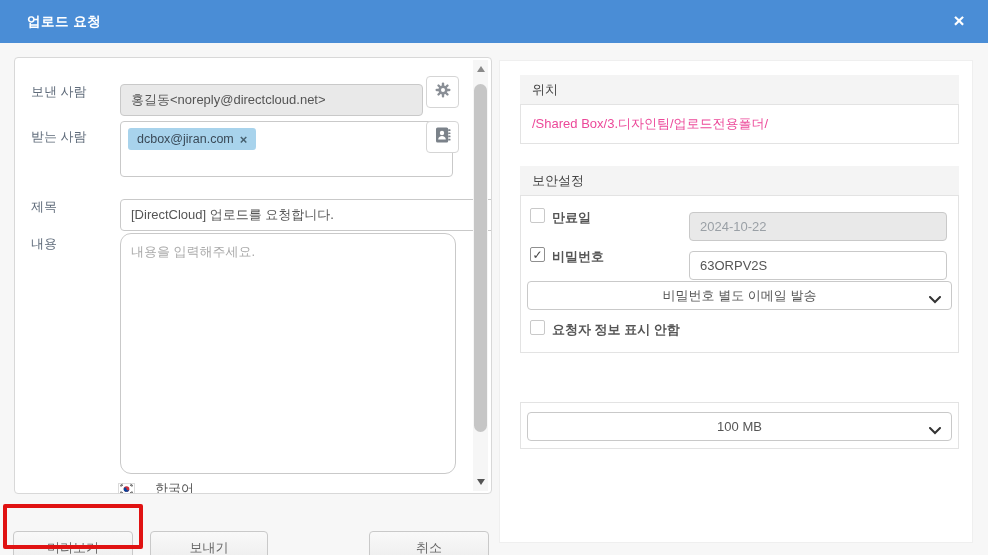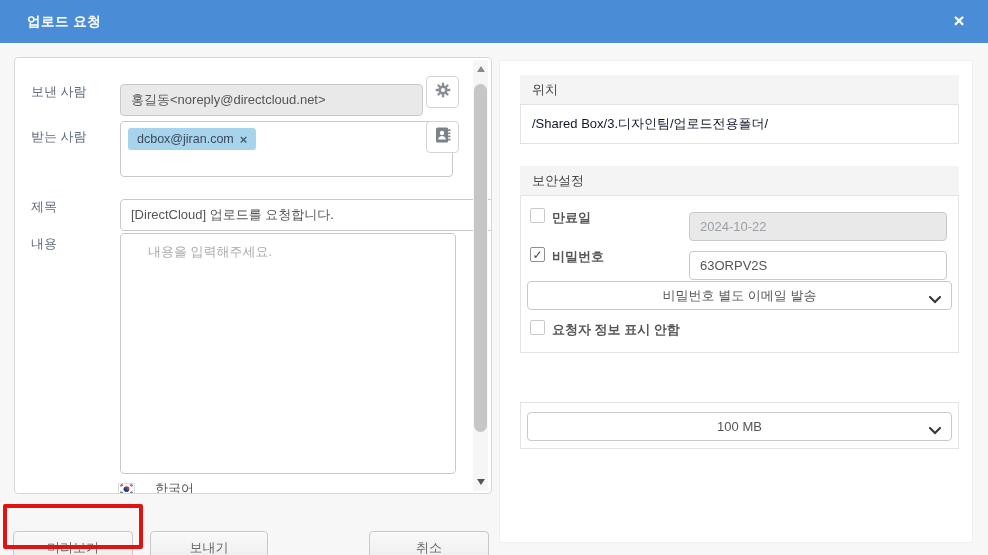--- a/index.html
+++ b/index.html
@@ -24,22 +24,22 @@
   .txt-input.disabled { background:#e9e9e9; color:#555; }
   .txt-input::placeholder, textarea::placeholder { color:#aaa; }
   .icon-btn { position:absolute; width:33px; height:32px; background:#fff; border:1px solid #d5d5d5;
     border-radius:4px; display:flex; align-items:center; justify-content:center; cursor:pointer; }
   .recipient-box { position:absolute; left:105px; top:63px; width:333px; height:56px;
     background:#fff; border:1px solid #c9c9c9; border-radius:4px; padding:6px 7px; }
   .tag { display:inline-flex; align-items:center; gap:6px; height:22px; padding:0 9px;
     background:#a8d3ec; border-radius:3px; font-size:12.5px; color:#3a4a58; }
   .tag .tag-x { font-size:13px; color:#46606f; font-weight:bold; cursor:pointer; line-height:1; }
   .content-area { position:absolute; left:105px; top:175px; width:336px; height:241px;
-    border:1px solid #c9c9c9; border-radius:4px; font-family:"Liberation Sans",sans-serif;
-    font-size:13px; color:#555; padding:9px 27px; resize:none; outline:none; }
+    border:1px solid #c9c9c9; border-radius:11px; font-family:"Liberation Sans",sans-serif;
+    font-size:13px; color:#555; padding:9px 10px; resize:none; outline:none; }
   .lang-row { position:absolute; left:103px; top:421px; height:20px; display:flex;
     align-items:center; gap:20px; font-size:13px; color:#555; }
 
   
   .vscroll { position:absolute; right:3px; top:2px; width:15px; height:431px; background:#f6f6f6; }
   .vscroll .arrow { position:absolute; left:0; width:15px; height:14px; display:flex;
     align-items:center; justify-content:center; cursor:pointer; }
   .vscroll .arrow.up { top:2px; }
   .vscroll .arrow.down { bottom:2px; }
   .tri-up { width:0; height:0; border-left:4px solid transparent; border-right:4px solid transparent;
@@ -58,21 +58,21 @@
   .btn-cancel { left:369px; top:509px; width:120px; }
   .red-annotation { position:absolute; left:3px; top:504px; width:140px; height:45px;
     border:4px solid #e01212; border-radius:2px; pointer-events:none; }
 
   
   .right-panel { position:absolute; left:499px; top:60px; width:474px; height:483px;
     background:#ffffff; border:1px solid #efefef; }
   .sec-header { position:absolute; left:20px; width:439px; height:29px; background:#f4f4f4;
     font-size:13px; color:#444; line-height:29px; padding-left:12px; }
   .sec-box { position:absolute; left:20px; width:439px; background:#ffffff; border:1px solid #e3e3e3; }
-  .path-text { font-size:13px; color:#0f172a; line-height:38px; padding-left:11px;
+  .path-text { font-size:13px; color:#ec4899; line-height:38px; padding-left:11px;
     white-space:nowrap; overflow:hidden; }
 
   .checkbox { position:absolute; width:15px; height:15px; background:#fff; border:1px solid #c9c9c9;
     border-radius:2px; cursor:pointer; display:flex; align-items:center; justify-content:center;
     font-size:12px; color:#444; line-height:1; }
   .checkbox.checked { border-color:#8f8f8f; }
   .cb-label { position:absolute; font-size:13px; font-weight:bold; color:#555; }
 
   .select-box { position:absolute; height:29px; background:#fff; border:1px solid #c9c9c9;
     border-radius:4px; display:flex; align-items:center; justify-content:center;

